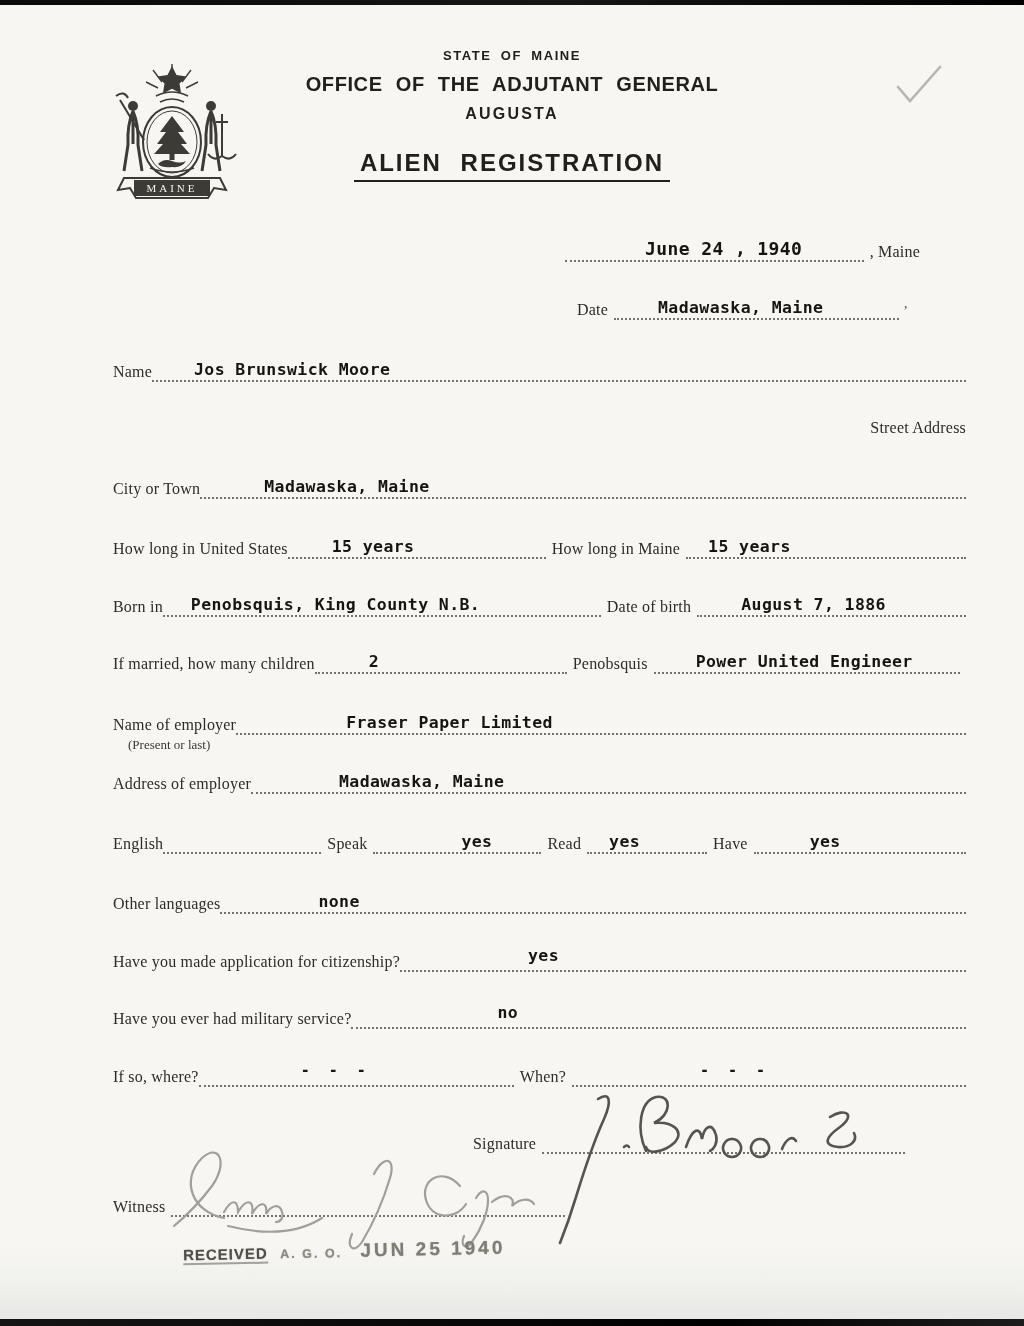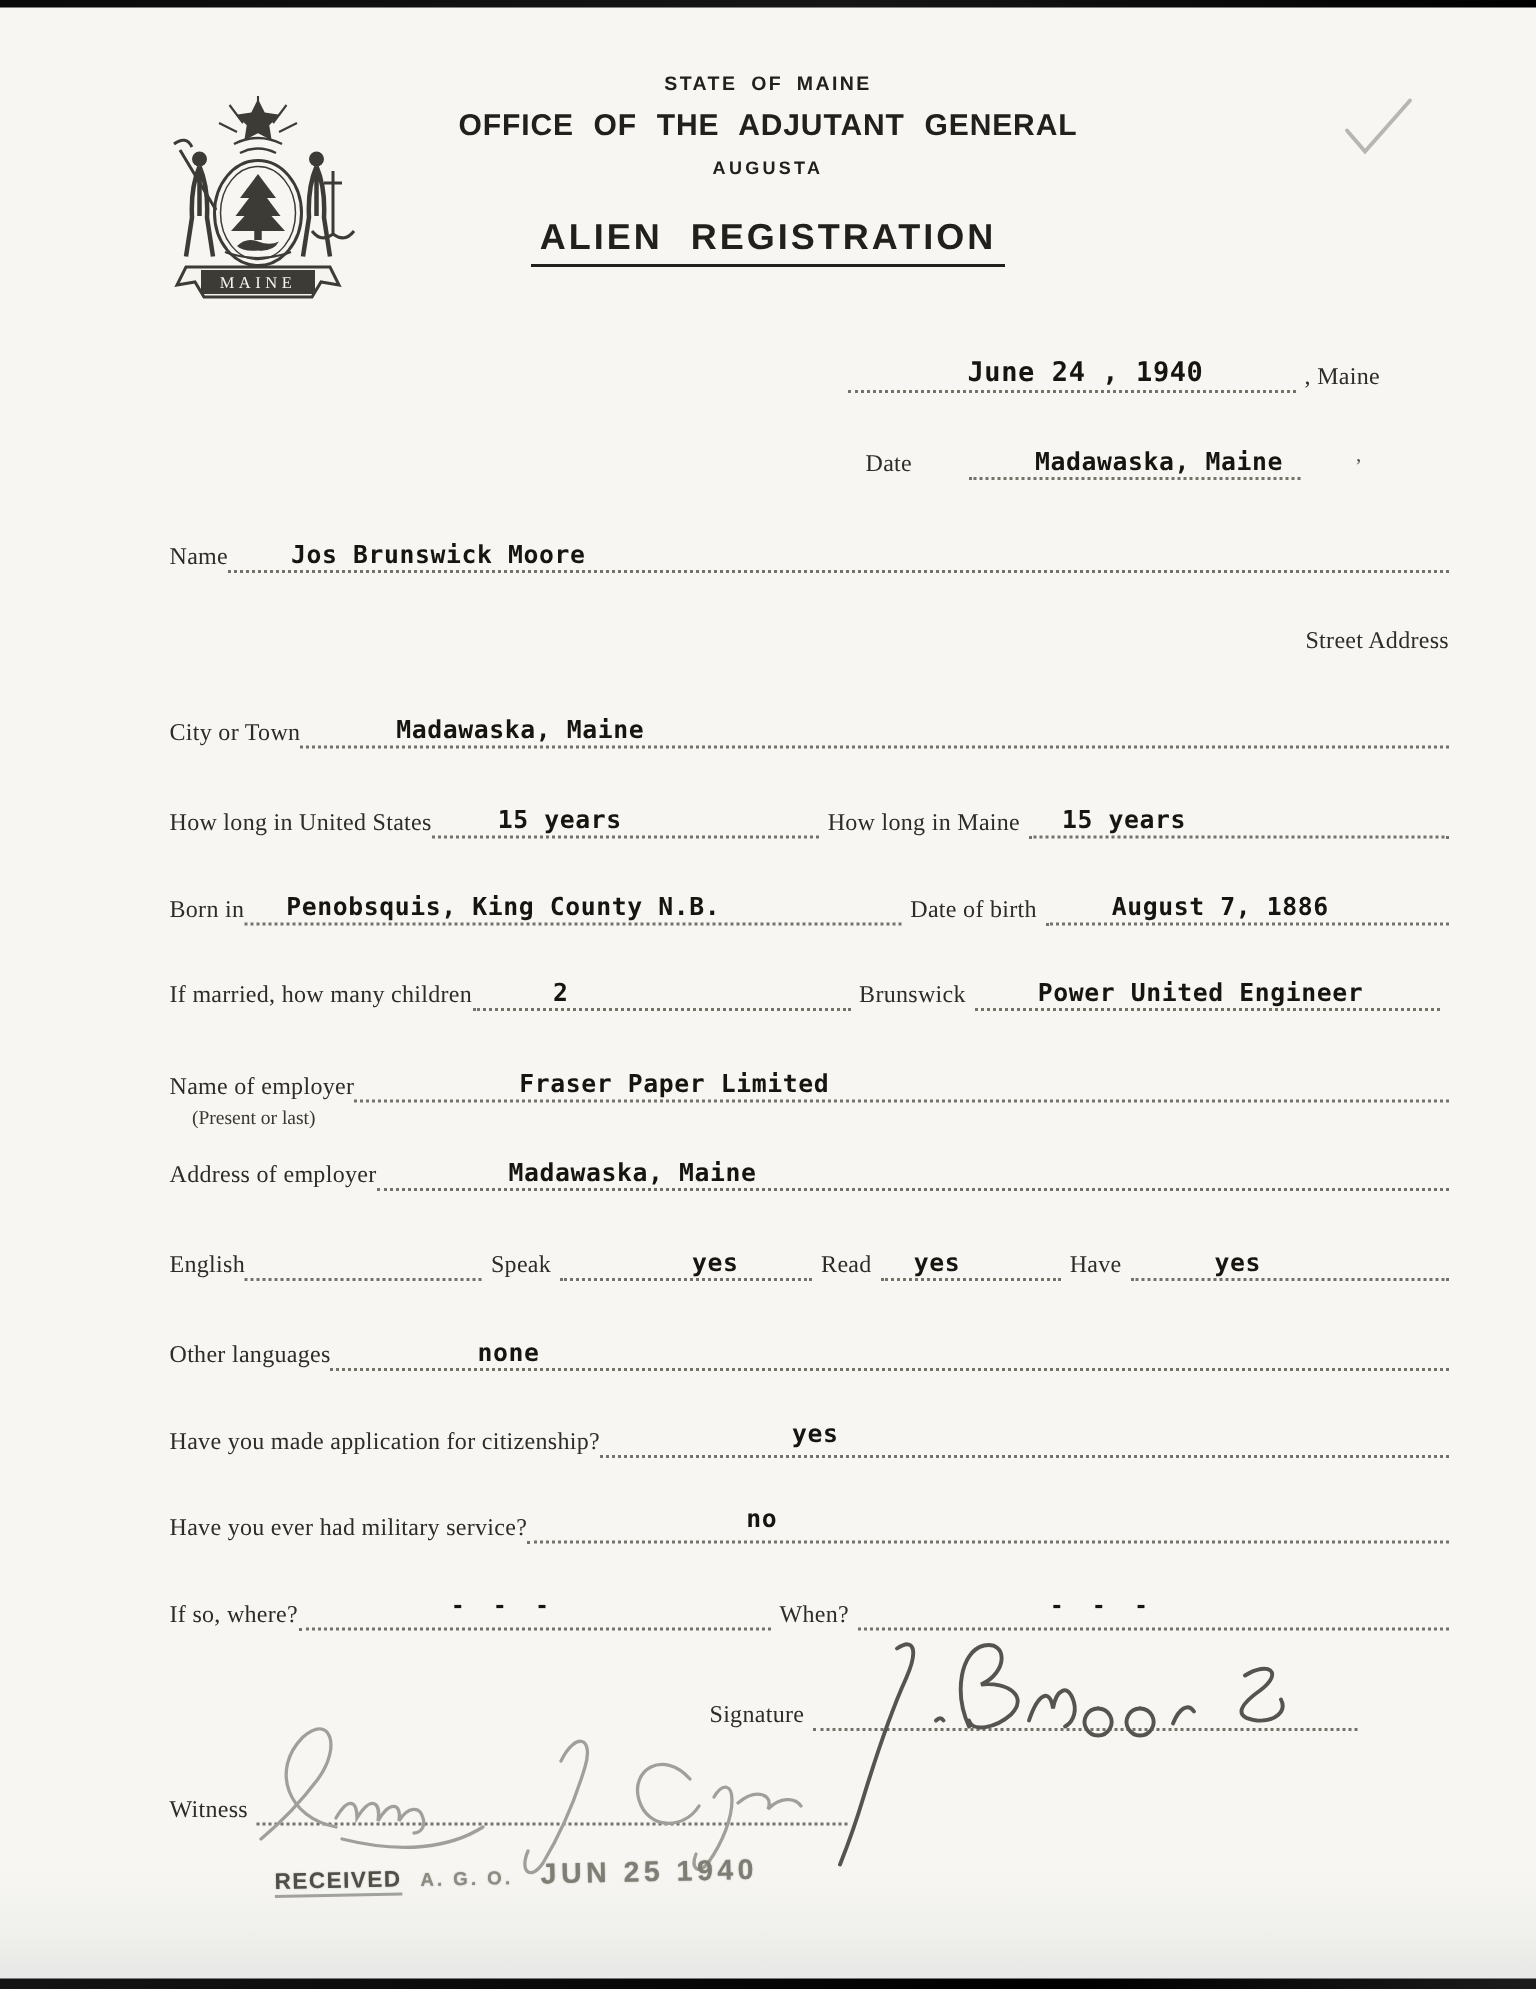--- a/index.html
+++ b/index.html
@@ -10,21 +10,21 @@
   }
   .edge{position:absolute;left:0;right:0;background:#101010;}
   .edge.top{top:0;height:5px;background:linear-gradient(90deg,#0a0a0a 0%,#161616 55%,#000 100%);}
   .edge.bottom{bottom:0;height:7px;background:linear-gradient(90deg,#141414,#000 70%,#1c1c1c);}
 
   
   .hdr{position:absolute;left:0;right:0;top:48px;text-align:center;
        font-family:"Liberation Sans", sans-serif;color:#21201c;}
   .hdr-state{font-size:13px;font-weight:bold;letter-spacing:1.6px;word-spacing:4px;}
   .hdr-office{font-size:20px;font-weight:bold;letter-spacing:.6px;word-spacing:7px;margin-top:10px;}
-  .hdr-augusta{font-size:12px;font-weight:bold;letter-spacing:2.2px;margin-top:9px;}
+  .hdr-augusta{font-size:16px;font-weight:bold;letter-spacing:2.2px;margin-top:9px;}
   .hdr-title{display:inline-block;font-size:24px;font-weight:bold;letter-spacing:2px;word-spacing:10px;
              margin-top:26px;padding:0 6px 3px 6px;border-bottom:2.5px solid #21201c;}
 
   .seal{position:absolute;left:106px;top:56px;}
 
   .check{position:absolute;left:893px;top:60px;}
 
   
   .row{position:absolute;display:flex;align-items:flex-end;height:24px;}
   .lbl{font-size:16px;line-height:20px;white-space:nowrap;letter-spacing:.2px;color:#2e2c27;flex:0 0 auto;}
@@ -109,21 +109,21 @@
       <polyline points="5,27 17,41 47,7" fill="none" stroke="#b7b6b2" stroke-width="2.6" stroke-linecap="round"></polyline>
     </svg>
   </div>
 
   <div class="row" style="top:238px;left:565px;right:104px;">
     <span class="fill">
       <span class="val" style="left:80px;font-size:18px;">June 24 , 1940</span>
     </span>
     <span class="suffix lbl">, Maine</span>
   </div>
-  <div class="row" style="top:296px;left:577px;right:116px;gap:32px;">
+  <div class="row" style="top:296px;left:577px;right:116px;">
     <span class="lbl gapR">Date</span>
     <span class="fill">
       <span class="val" style="left:44px;">Madawaska, Maine</span>
     </span>
     <span class="stray">’</span>
   </div>
 
   <div class="row" style="top:358px;left:113px;right:58px;">
     <span class="lbl">Name</span>
     <span class="fill">
@@ -162,21 +162,21 @@
     <span class="fill">
       <span class="val" style="left:44px;">August 7, 1886</span>
     </span>
   </div>
 
   <div class="row" style="top:650px;left:113px;right:64px;justify-content:flex-end;">
     <span class="lbl">If married, how many children</span>
     <span class="fill fx" style="width:252px;">
       <span class="val" style="left:54px;">2</span>
     </span>
-    <span class="lbl gapL gapR">Brunswick</span>
+    <span class="lbl gapL gapR">Penobsquis</span>
     <span class="fill">
       <span class="val" style="left:42px;">Power United Engineer</span>
     </span>
   </div>
 
   <div class="row" style="top:711px;left:113px;right:58px;">
     <span class="lbl">Name of employer</span>
     <span class="fill">
       <span class="val" style="left:110px;">Fraser Paper Limited</span>
     </span>

